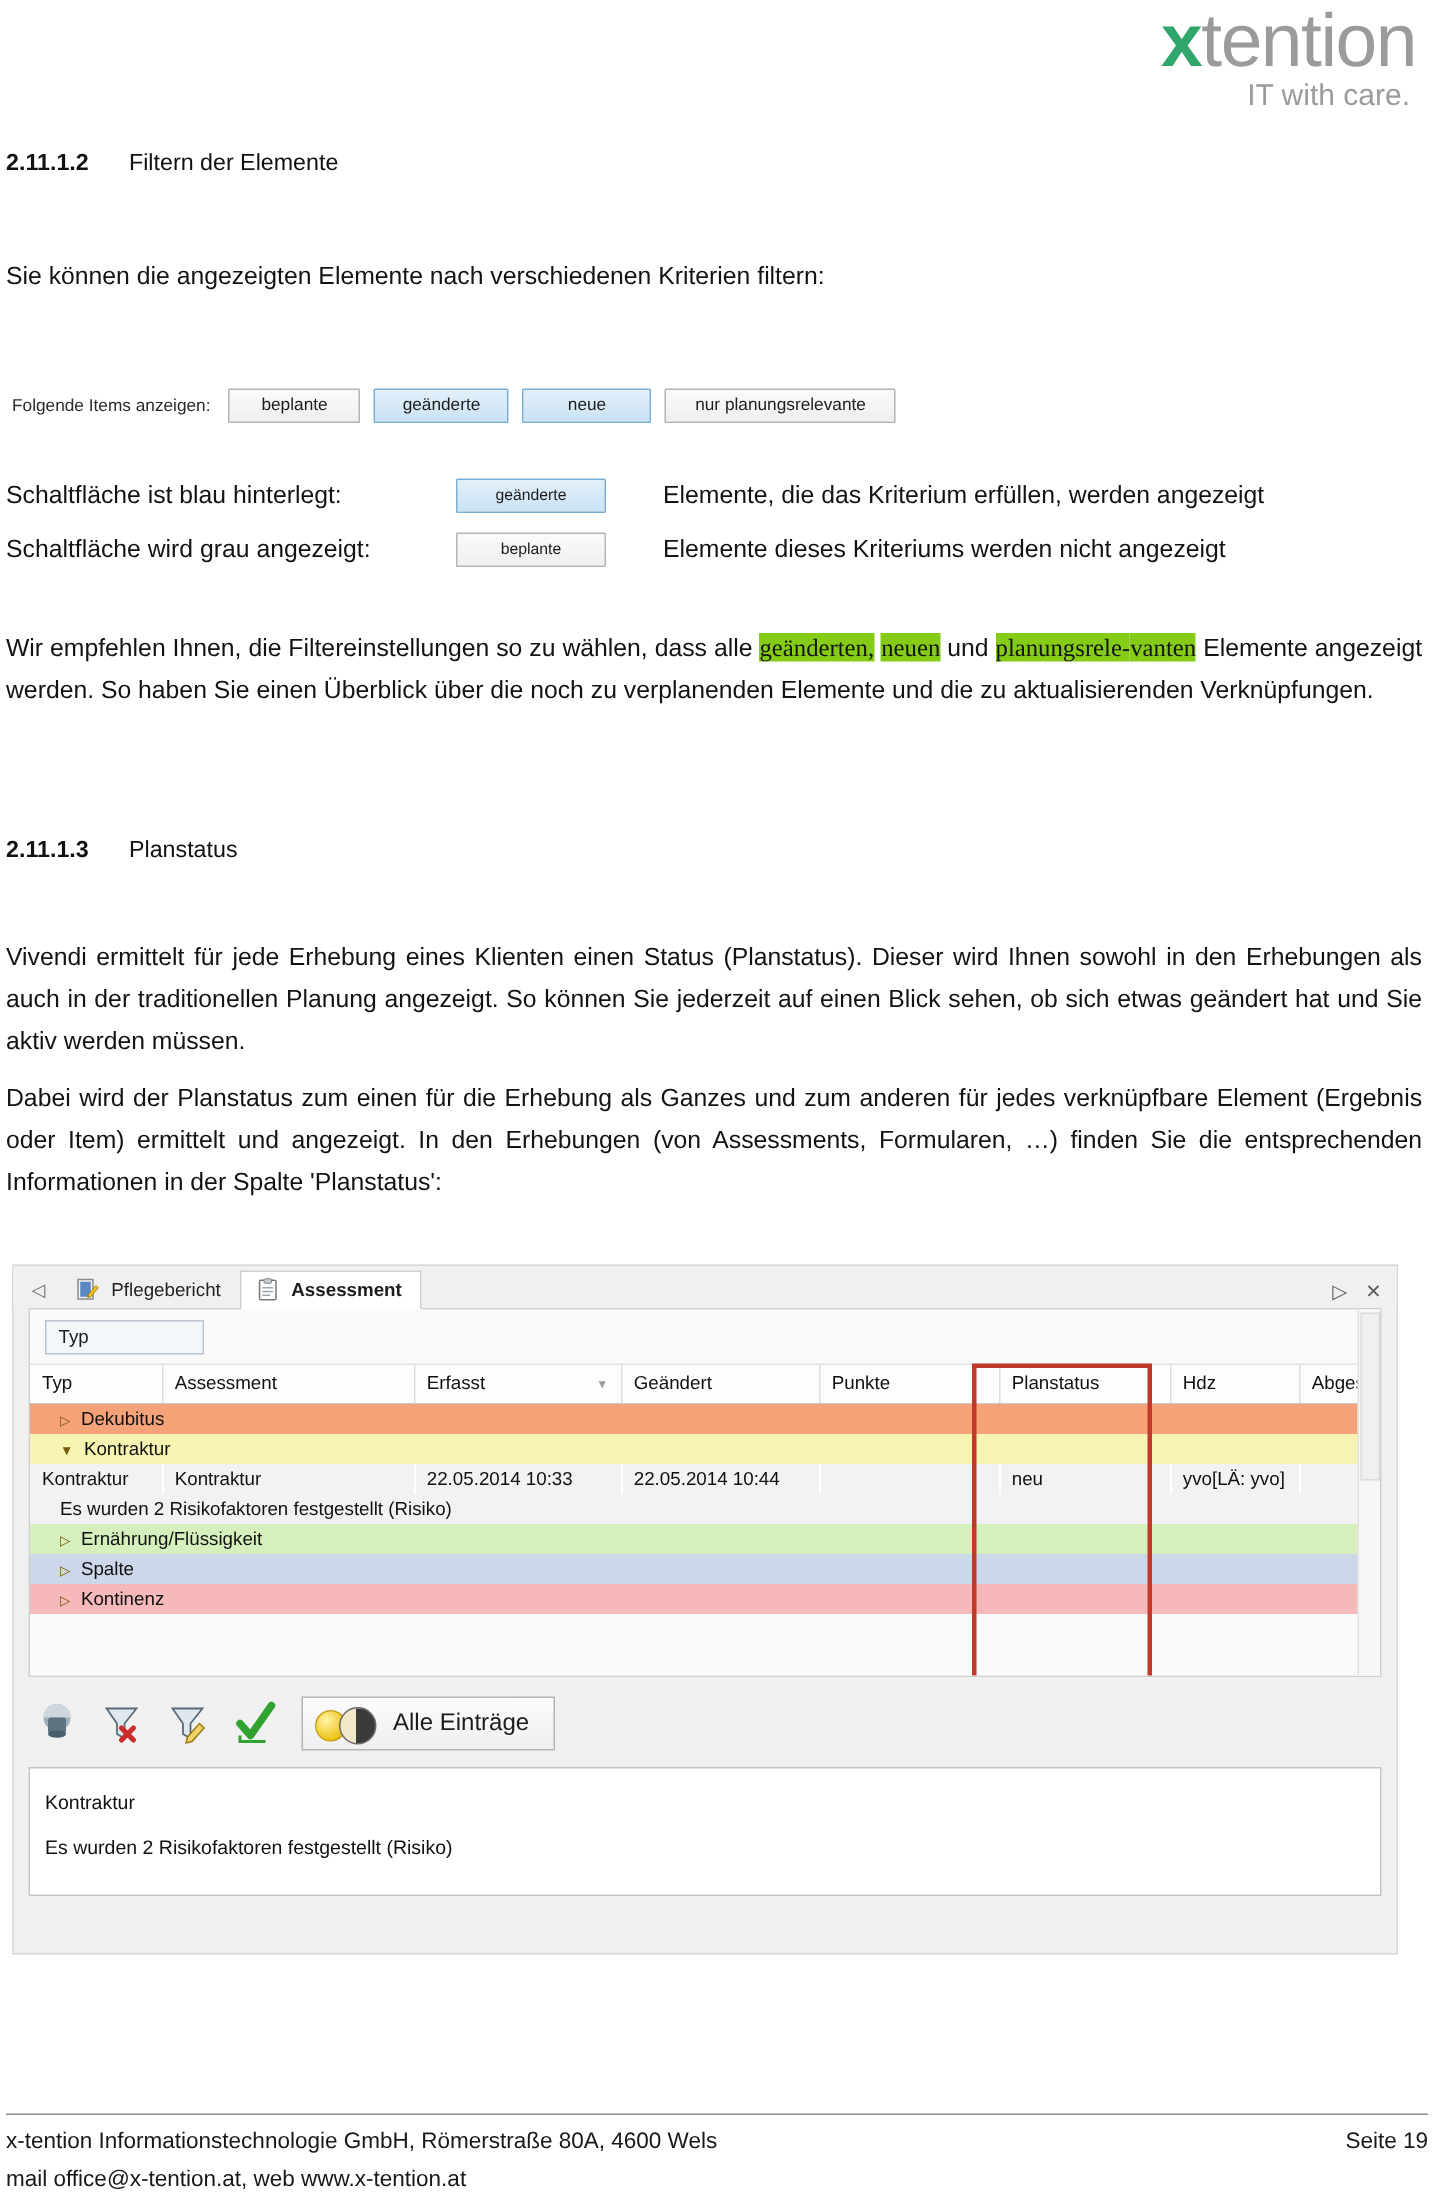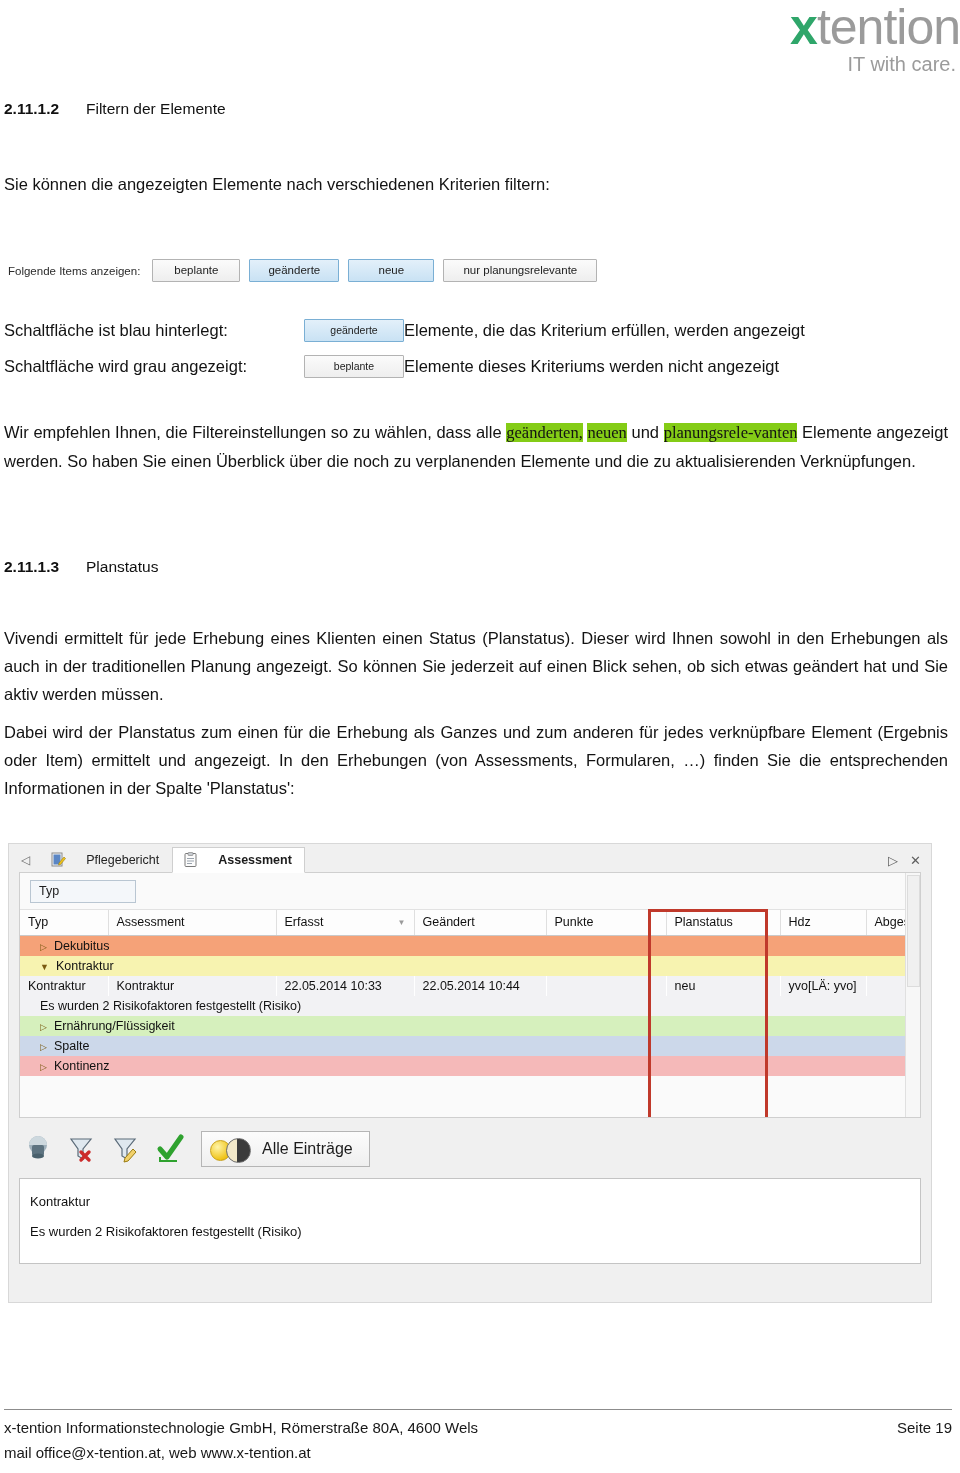--- a/index.html
+++ b/index.html
@@ -16,21 +16,21 @@
   .page {
     position: relative;
     width: 960px; height: 1473px;
     box-sizing: border-box;
     background: #fff;
   }
 
   
   .logo-wrap {
     position: absolute;
-    top: 2px; right: 0;
+    top: 2px; right: 16px;
     text-align: right;
     line-height: 1;
   }
   .logo-word {
     font-size: 50px;
     letter-spacing: -1px;
     font-weight: 400;
     white-space: nowrap;
   }
   .logo-x { color: #2fa66a; font-weight: 700; }
@@ -121,20 +121,21 @@
     background: linear-gradient(#fbfbfb,#eeeeee);
     border-radius: 1px;
     color: #1c1c1c;
   }
   .legend-btn.blue {
     background: linear-gradient(#e3f0fa,#c9e2f4);
     border-color: #7aafd4;
   }
   .legend-desc {
     font-size: 16.5px;
+    margin-left: 38px;
     color: #131313;
   }
 
   
   .app {
     position: absolute;
     left: 8px; top: 843px;
     width: 924px; height: 460px;
     background: #f0f0f0;
     border: 1px solid #d8d8d8;
@@ -145,21 +146,21 @@
     height: 28px;
     background: #f0f0f0;
     display: flex; align-items: flex-end;
     padding-left: 8px;
   }
   .tab-nav-left {
     font-size: 12px; color: #6d6d6d;
     padding: 0 10px 5px 4px;
   }
   .tab {
-    display: flex; align-items: center; gap: 20px;
+    display: flex; align-items: center; gap: 8px;
     font-size: 12.5px;
     padding: 4px 12px 4px 10px;
     color: #1c1c1c;
     background: #f0f0f0;
     border: 1px solid transparent;
     border-bottom: none;
     position: relative;
     white-space: nowrap;
   }
   .tab.inactive { color: #222; }

